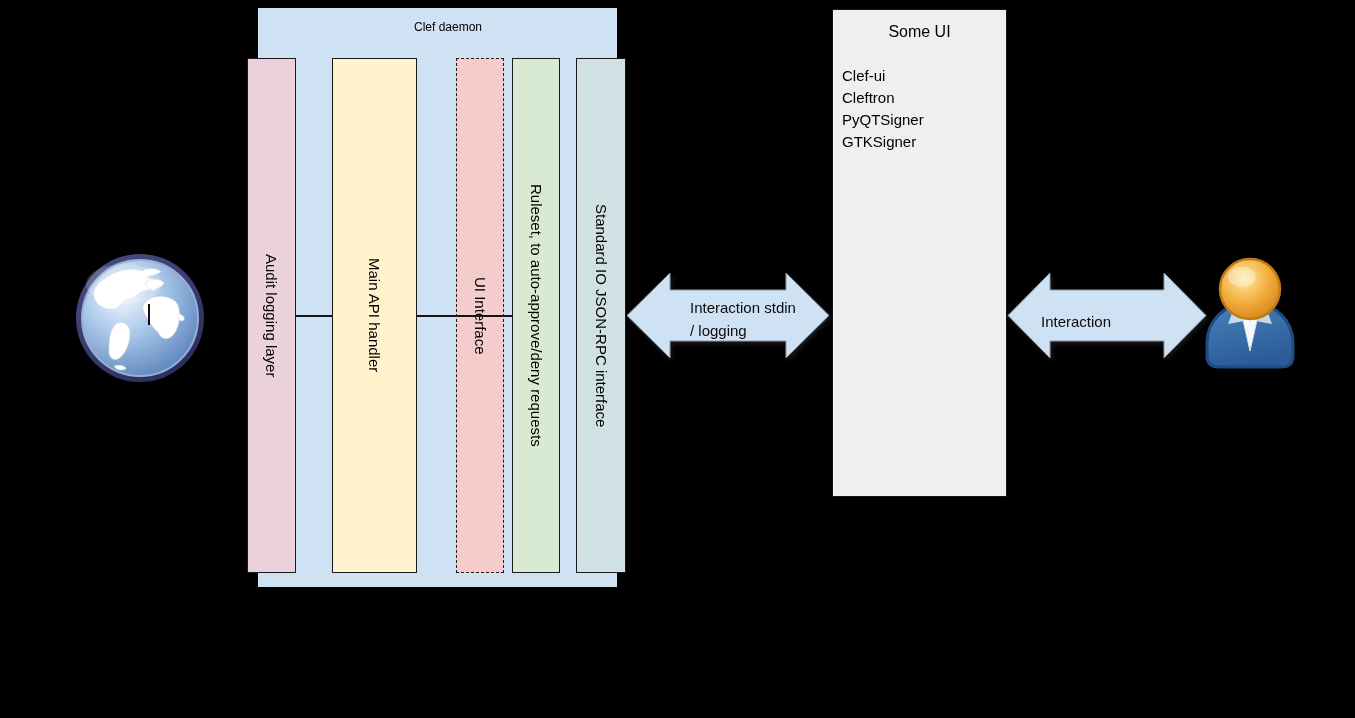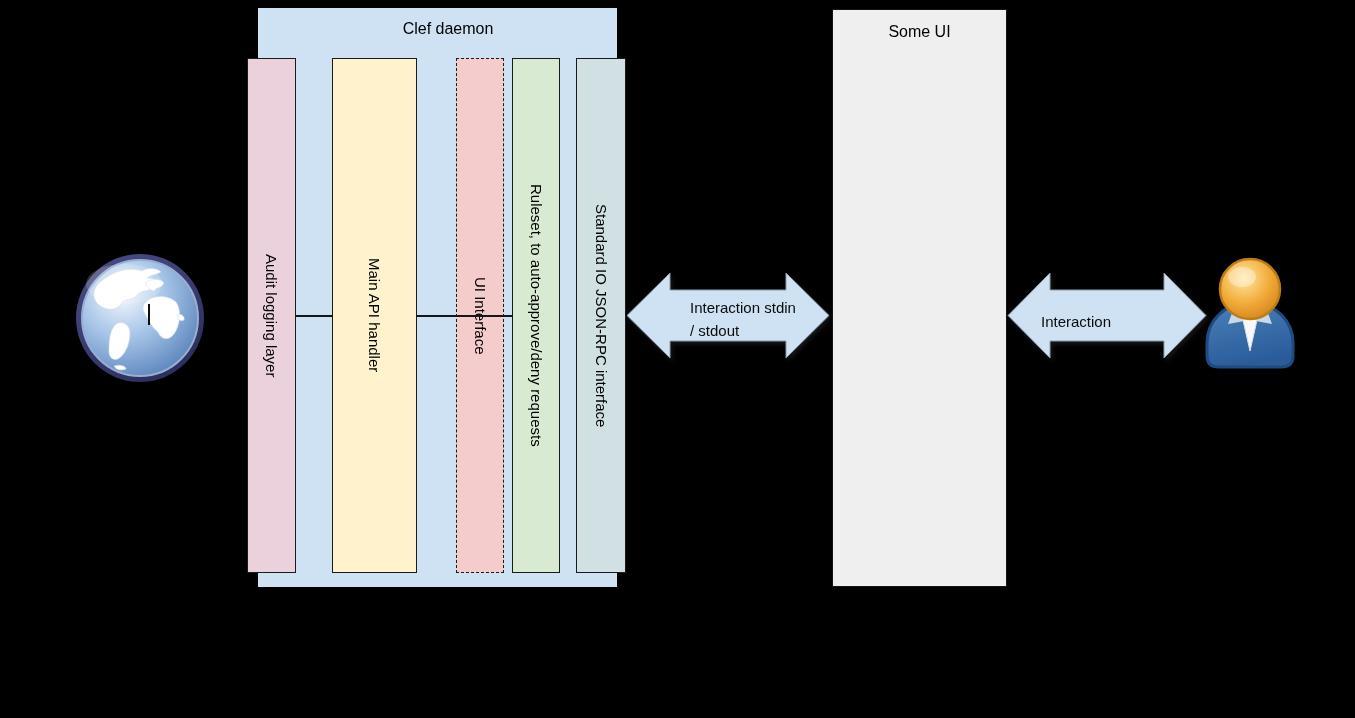--- a/index.html
+++ b/index.html
@@ -2,37 +2,37 @@
 <html><head>
 <meta charset="utf-8">
 <style>
   html,body { margin:0; padding:0; background:#000; }
   .stage {
     position:relative; width:1355px; height:718px; background:#000000;
     font-family:"Liberation Sans", sans-serif; color:#000; overflow:hidden;
   }
   
   .daemon-box { position:absolute; left:258px; top:8px; width:359px; height:579px; background:#cfe2f3; }
-  .daemon-title { position:absolute; left:258px; top:20px; width:380px; text-align:center; font-size:16px; z-index:2; }
+  .daemon-title { position:absolute; left:258px; top:20px; width:380px; text-align:center; font-size:12px; z-index:2; }
   
   .bar { position:absolute; top:58px; height:515px; box-sizing:border-box;
          border:1px solid #1a1a1a; display:flex; align-items:center; justify-content:center; z-index:2; }
   .bar-label { writing-mode:vertical-rl; text-orientation:mixed; white-space:nowrap; font-size:15px; }
   .bar-audit   { left:247px; width:49px; background:#ead1dc; }
   .bar-api     { left:332px; width:85px; background:#fff2cc; }
   .bar-ui      { left:456px; width:48px; background:#f4cccc; border:1.5px dashed #1a1a1a; }
   .bar-ruleset { left:512px; width:48px; background:#d9ead3; }
   .bar-stdio   { left:576px; width:50px; background:#d0e0e3; }
   
   .connector { position:absolute; top:315px; height:2px; background:#161616; z-index:3; }
   .seg-a { left:296px; width:37px; }
   .seg-b { left:417px; width:96px; }
   .artifact-line { position:absolute; left:148px; top:304px; width:2px; height:21px; background:#101010; z-index:4; }
   
-  .someui-box { position:absolute; left:832px; top:9px; width:175px; height:578px;
+  .someui-box { position:absolute; left:832px; top:9px; width:175px; height:488px;
                 background:#efefef; border:1px solid #141414; box-sizing:border-box; }
   .someui-title { margin-top:13px; text-align:center; font-size:16px; }
   .someui-list { position:absolute; left:9px; top:55px; font-size:15px; line-height:22px; }
   
   .arrow-svg { position:absolute; overflow:visible; filter:drop-shadow(2px 3px 2px rgba(40,40,40,0.55)); }
   .arrow1 { left:626px; top:270px; }
   .arrow2 { left:1007px; top:270px; }
   .arrow-label { position:absolute; font-size:15px; line-height:23px; z-index:5; color:#0b0b0b; }
   .label-stdio-arrow { left:690px; top:296px; }
   .label-user-arrow  { left:1041px; top:310px; }
@@ -91,25 +91,31 @@
   </div>
 
   <div class="connector seg-a"></div>
   <div class="connector seg-b"></div>
 
   <svg class="arrow-svg arrow1" width="204" height="91" viewBox="0 0 204 91" preserveAspectRatio="none">
     <polygon points="1,45.5 44,3 44,20 160,20 160,3 203,45.5 160,88 160,71 44,71 44,88" stroke="#8c9aa9" stroke-width="1" fill="#cfe2f3"></polygon>
   </svg>
   <div class="arrow-label label-stdio-arrow">
     <div>Interaction stdin</div>
-    <div>/ stdout</div>
+    <div>/ logging</div>
   </div>
 
   <div class="someui-box">
     <div class="someui-title">Some UI</div>
+    <div class="someui-list">
+      <div>Clef-ui</div>
+      <div>Cleftron</div>
+      <div>PyQTSigner</div>
+      <div>GTKSigner</div>
+    </div>
   </div>
 
   <svg class="arrow-svg arrow2" width="200" height="91" viewBox="0 0 200 91" preserveAspectRatio="none">
     <polygon points="1,45.5 43,3 43,20 157,20 157,3 199,45.5 157,88 157,71 43,71 43,88" stroke="#8c9aa9" stroke-width="1" fill="#cfe2f3"></polygon>
   </svg>
   <div class="arrow-label label-user-arrow">Interaction</div>
 
   <svg class="person" viewBox="0 0 104 124">
     <defs>
       <radialGradient id="head" cx="40%" cy="32%" r="75%">

